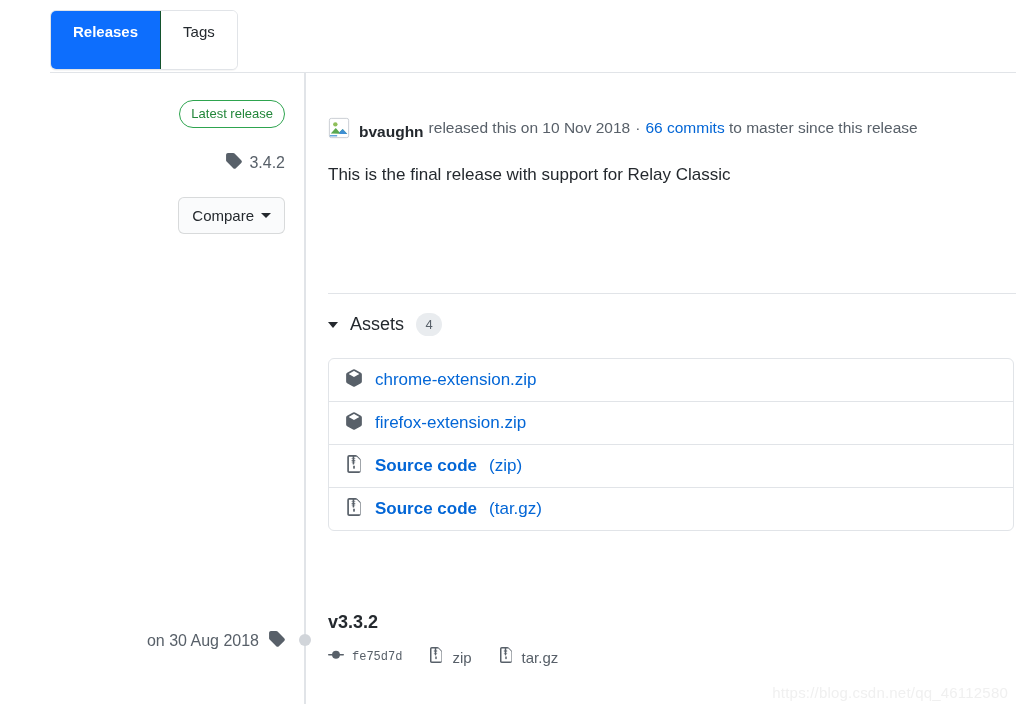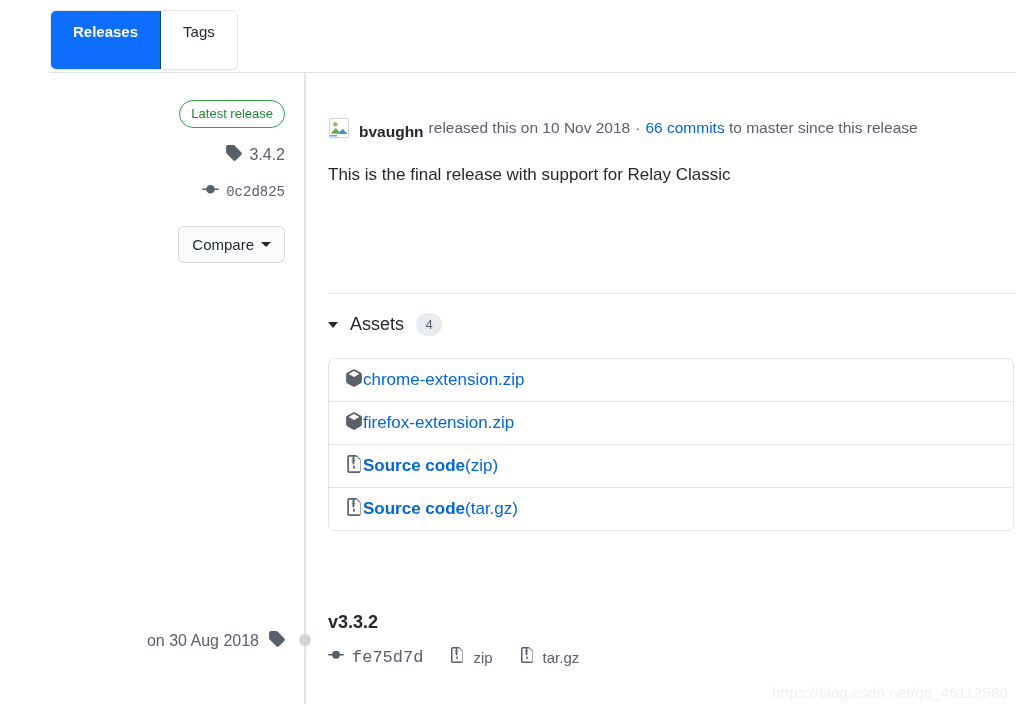--- a/index.html
+++ b/index.html
@@ -97,21 +97,21 @@
     padding: 6px 11px 7px 11px;
     background: #ffffff;
     white-space: nowrap;
   }
   .meta-row {
     display: flex;
     align-items: center;
     justify-content: flex-end;
     gap: 7px;
     color: #586069;
-    margin-top: 16px;
+    margin-top: 24px;
   }
   .meta-row .txt {
     font-size: 16px;
   }
   .meta-row .mono {
     font-family: "Liberation Mono", "DejaVu Sans Mono", monospace;
     font-size: 14px;
     color: #586069;
   }
   .compare-btn {
@@ -237,21 +237,21 @@
     width: 686px;
     border: 1px solid #e1e4e8;
     border-radius: 6px;
     background: #ffffff;
     overflow: hidden;
     box-sizing: border-box;
   }
   .asset-row {
     display: flex;
     align-items: center;
-    gap: 0;
+    gap: 12px;
     padding: 11px 16px;
     height: 20px;
     cursor: pointer;
   }
   .asset-row + .asset-row {
     border-top: 1px solid #e1e4e8;
   }
   .asset-name {
     font-size: 17px;
     color: #0366d6;
@@ -292,21 +292,21 @@
   }
   .prev-meta {
     display: flex;
     align-items: center;
     gap: 8px;
     margin-top: 14px;
     color: #586069;
   }
   .prev-meta .mono {
     font-family: "Liberation Mono", "DejaVu Sans Mono", monospace;
-    font-size: 17px;
+    font-size: 12px;
     color: #586069;
   }
   .prev-meta .dl {
     font-size: 15px;
     color: #586069;
     cursor: pointer;
     text-decoration: none;
   }
   .gap { width: 10px; }
 
@@ -342,28 +342,20 @@
   <div class="meta-row">
     <span class="icon">
       <svg width="17" height="17" viewBox="0 0 16 16" fill="#586069" aria-hidden="true">
         <path d="M2.5 7.775V2.75a.25.25 0 01.25-.25h5.025a.25.25 0 01.177.073l6.25 6.25a.25.25 0 010 .354l-5.025 5.025a.25.25 0 01-.354 0l-6.25-6.25a.25.25 0 01-.073-.177zM1 2.75C1 1.784 1.784 1 2.75 1h5.025c.464 0 .91.184 1.238.513l6.25 6.25a1.75 1.75 0 010 2.474l-5.026 5.026a1.75 1.75 0 01-2.474 0l-6.25-6.25A1.75 1.75 0 011 7.775V2.75z"></path>
         <path d="M6 5a1 1 0 100 2 1 1 0 000-2z"></path>
       </svg>
     </span>
     <span class="txt">3.4.2</span>
   </div>
 
-  <div class="meta-row">
-    <span class="icon">
-      <svg width="17" height="17" viewBox="0 0 16 16" fill="#586069" aria-hidden="true">
-        <path d="M10.5 7.75a2.5 2.5 0 11-5 0 2.5 2.5 0 015 0zm1.43.75a4.002 4.002 0 01-7.86 0H.75a.75.75 0 110-1.5h3.32a4.002 4.002 0 017.86 0h3.32a.75.75 0 110 1.5h-3.32z"></path>
-      </svg>
-    </span>
-    <span class="mono">0c2d825</span>
-  </div>
 
   <button class="compare-btn">
     <span>Compare</span>
     <span class="caret"></span>
   </button>
 </div>
 
 <div class="release">
 
   <div class="byline">

